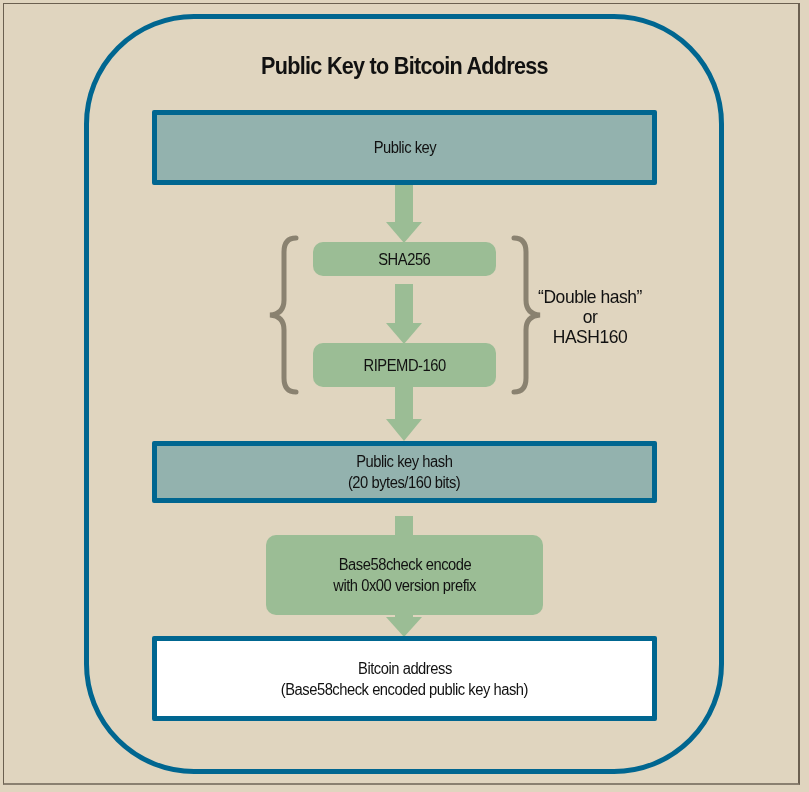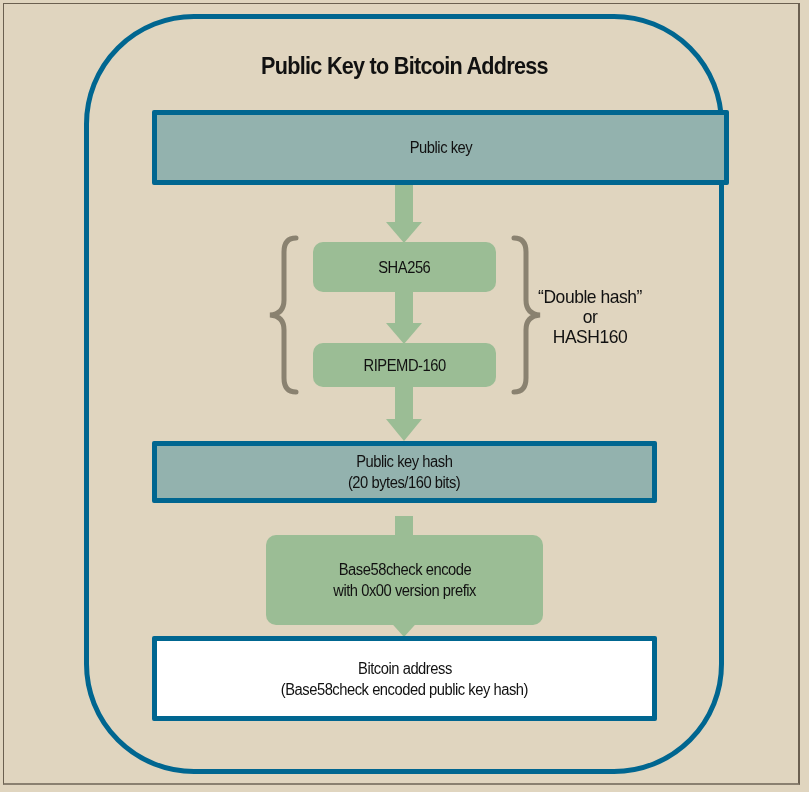--- a/index.html
+++ b/index.html
@@ -78,44 +78,44 @@
   <g fill="#9bbd95">
     <rect x="395" y="604" width="18" height="14"></rect>
     <polygon points="386,617 422,617 404,637"></polygon>
   </g>
 
   <path d="M 296,238 Q 284,238 284,252 L 284,300 Q 284,314 270,315 Q 284,316 284,330 L 284,378 Q 284,392 296,392" fill="none" stroke="#8a8270" stroke-width="5" stroke-linecap="round"></path>
 
   <path d="M 514,238 Q 526,238 526,252 L 526,300 Q 526,314 540,315 Q 526,316 526,330 L 526,378 Q 526,392 514,392" fill="none" stroke="#8a8270" stroke-width="5" stroke-linecap="round"></path>
 </svg>
 
-<div class="box blue" style="left:152px; top:110px; width:577px; height:75px;">
+<div class="box blue" style="left:152px; top:110px; width:505px; height:75px;">
   <span>Public key</span>
 </div>
 
-<div class="box green" style="left:313px; top:242px; width:183px; height:50px;">
+<div class="box green" style="left:313px; top:242px; width:183px; height:34px;">
   <span>SHA256</span>
 </div>
 
 <div class="box green" style="left:313px; top:343px; width:183px; height:44px;">
   <span>RIPEMD-160</span>
 </div>
 
 <div class="side-label">
   <span>“Double hash”</span>
   <span>or</span>
   <span>HASH160</span>
 </div>
 
 <div class="box blue" style="left:152px; top:441px; width:505px; height:62px;">
   <span>Public key hash</span>
   <span>(20 bytes/160 bits)</span>
 </div>
 
-<div class="box green" style="left:266px; top:535px; width:277px; height:90px;align-items:center;">
+<div class="box green" style="left:266px; top:535px; width:277px; height:80px;align-items:center;">
   <span>Base58check encode</span>
   <span>with 0x00 version prefix</span>
 </div>
 
 <div class="box white" style="left:152px; top:636px; width:505px; height:85px;">
   <span>Bitcoin address</span>
   <span>(Base58check encoded public key hash)</span>
 </div>
 
 </body></html>

